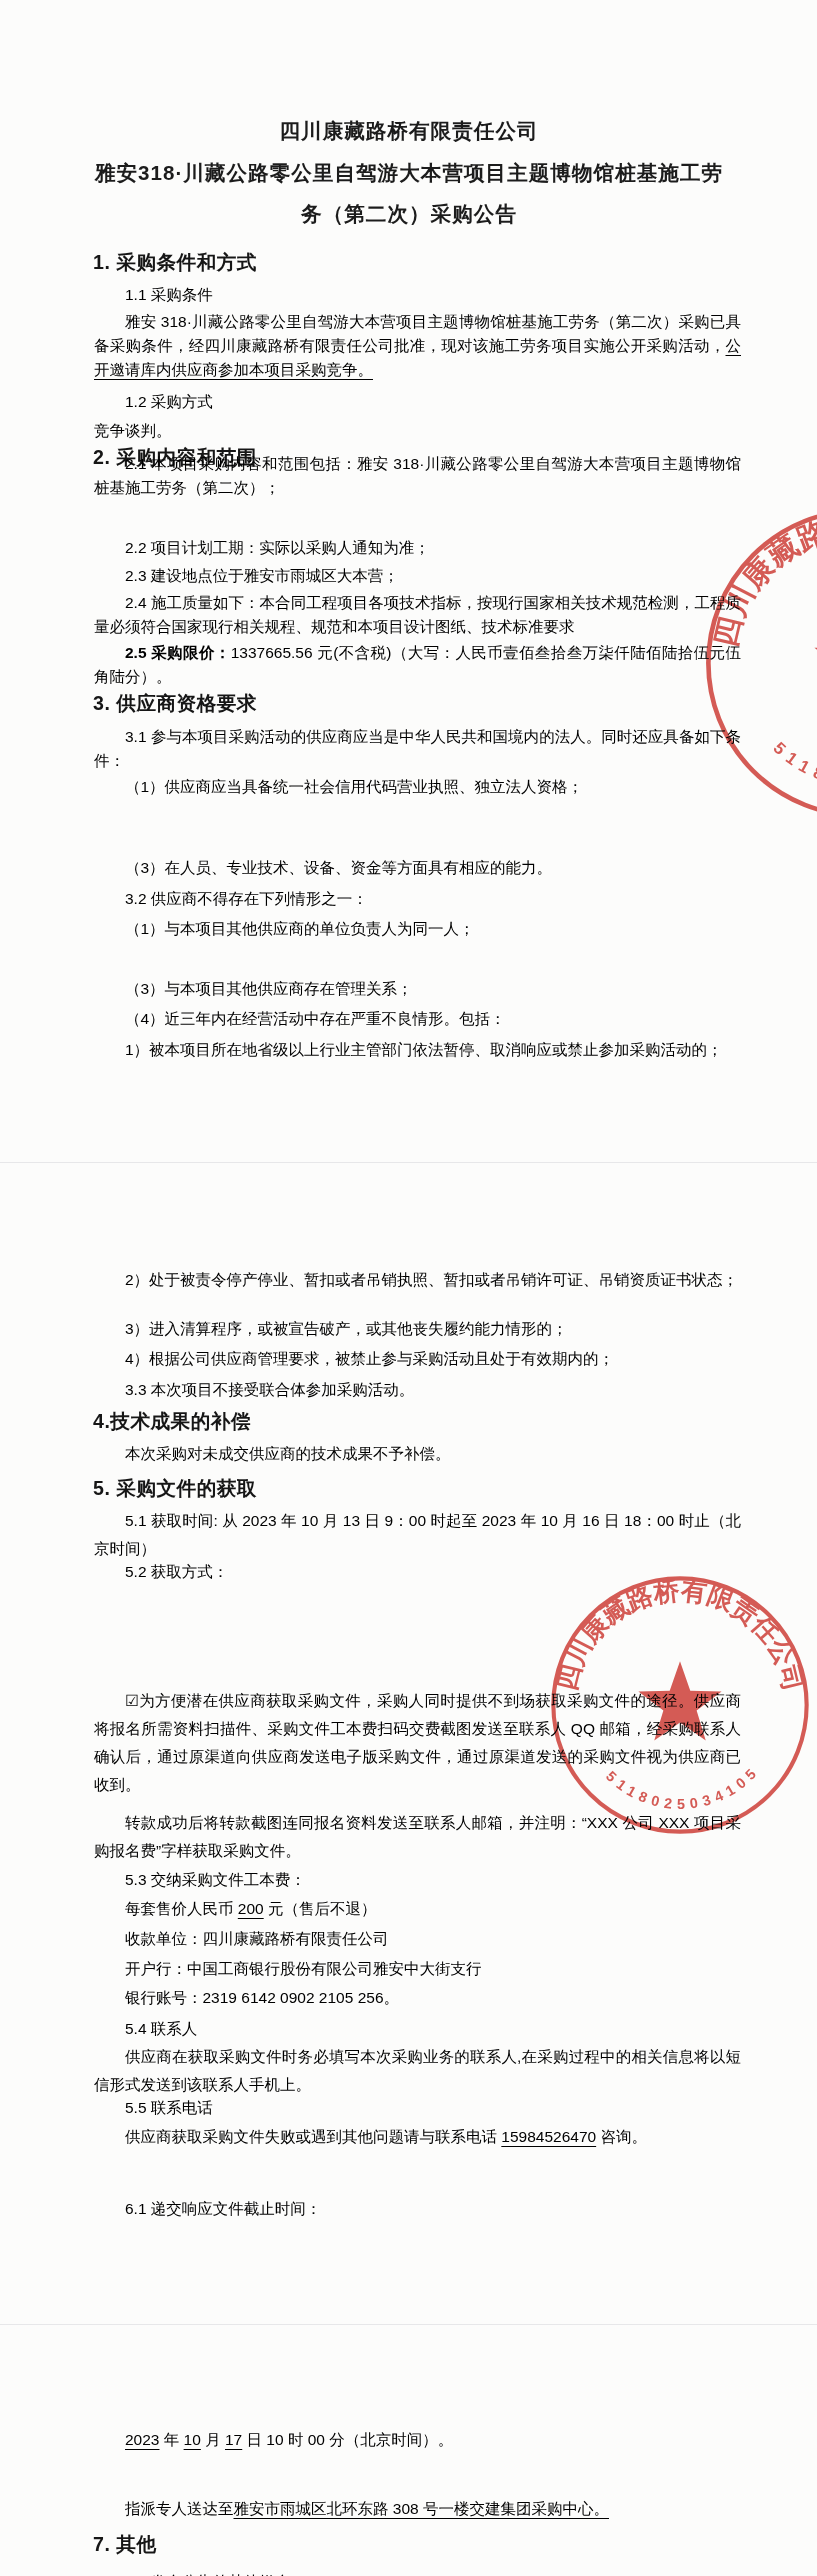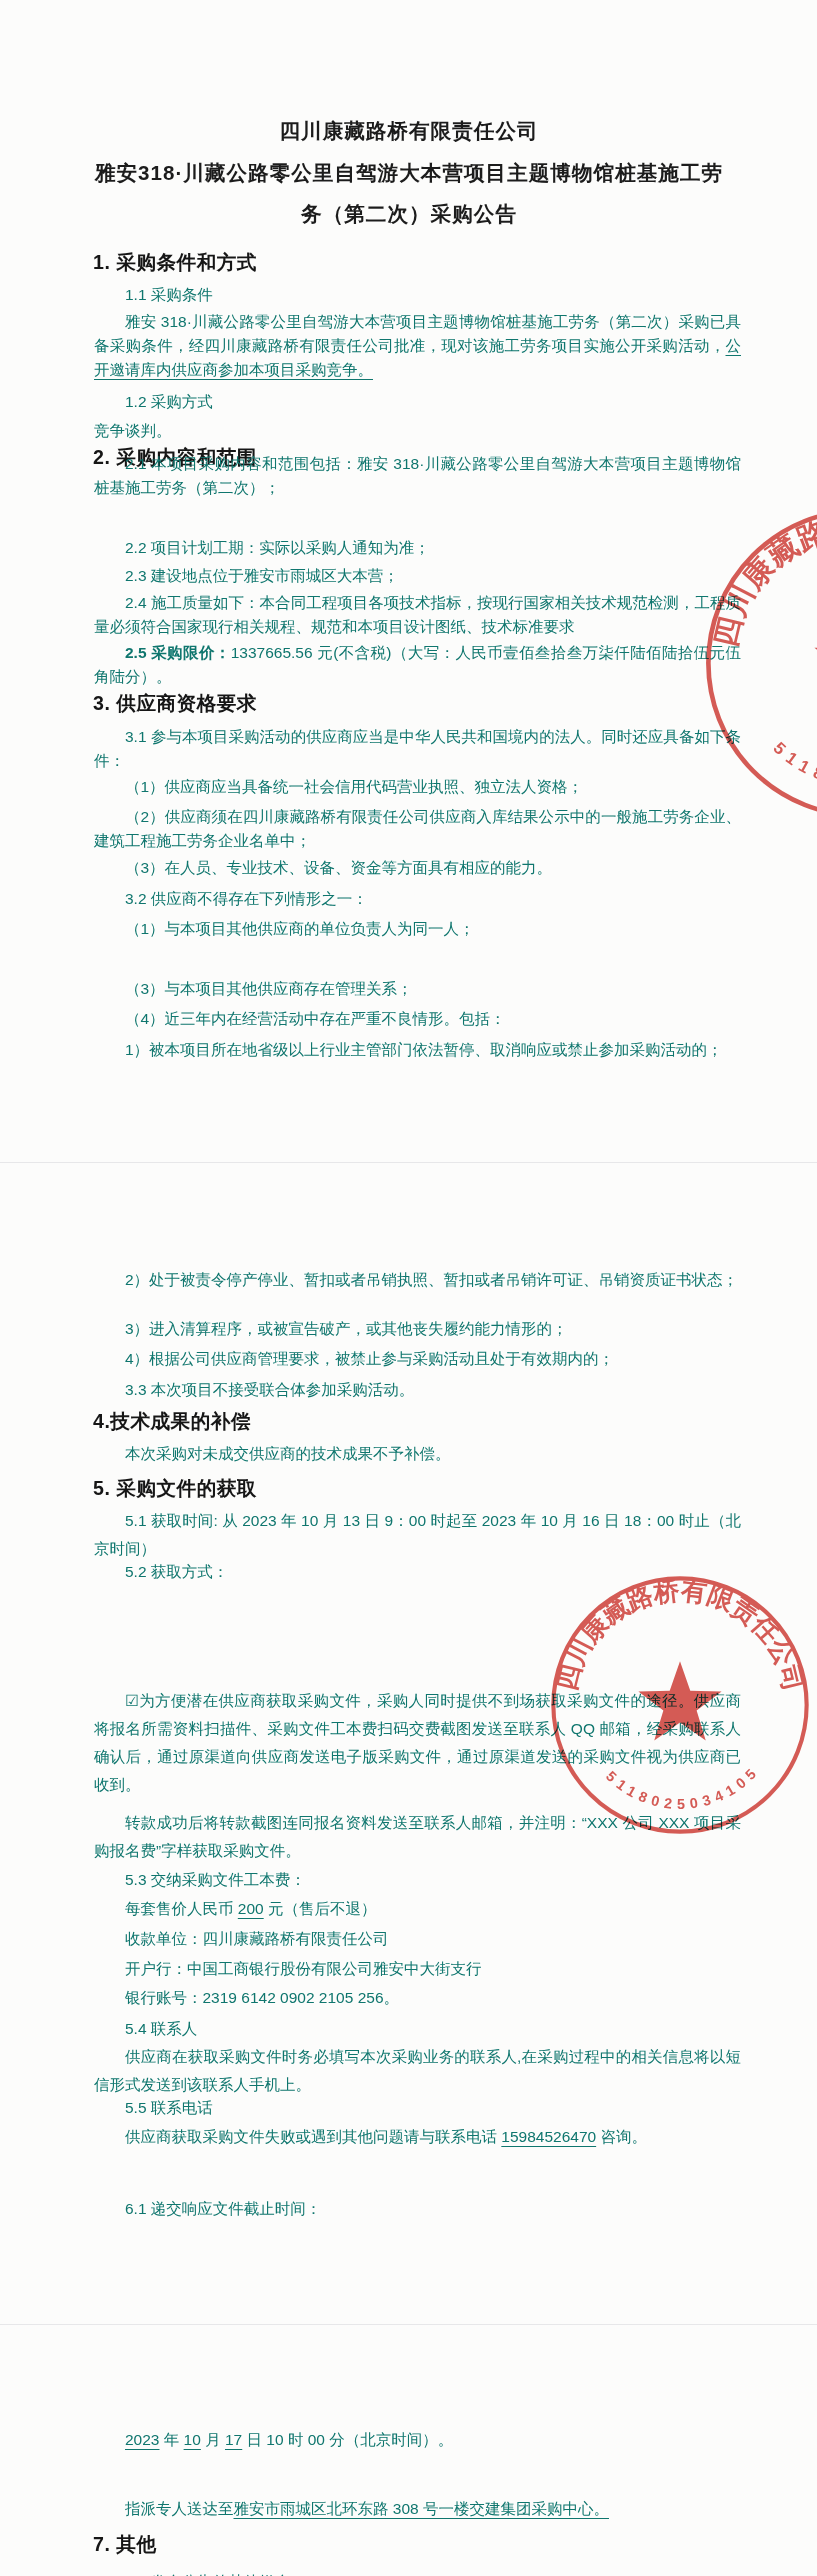--- a/index.html
+++ b/index.html
@@ -16,21 +16,21 @@
     text-align:center;font-size:20.6px;font-weight:bold;color:#1c1c1c;
     letter-spacing:1px;white-space:nowrap;
   }
   .h{
     position:absolute;left:93px;width:649px;
     font-size:19.6px;font-weight:bold;color:#161616;letter-spacing:0.5px;
   }
   .para{
     position:absolute;left:94px;width:647px;margin:0;
     font-size:15.5px;line-height:24px;text-align:justify;
-    text-indent:2em;color:#0f766e;
+    text-indent:2em;color:#000000;
   }
   .lh2{line-height:28px;}
   .noind{text-indent:0;}
   .u{text-decoration:underline;text-underline-offset:3.6px;text-decoration-thickness:1px;}
   .b{font-weight:bold;}
   .pagebreak{
     position:absolute;left:0;width:818px;height:1px;background:#e7e7e9;
   }
   .stamp{position:absolute;mix-blend-mode:multiply;opacity:.88;pointer-events:none;}
   .stamp text{fill:#d2453e;font-weight:bold;font-family:"Liberation Sans",sans-serif;}
@@ -53,21 +53,20 @@
   <div class="h" style="top:444px">2. 采购内容和范围</div>
   <p class="para" style="top:452px">2.1 本项目采购内容和范围包括：雅安 318·川藏公路零公里自驾游大本营项目主题博物馆桩基施工劳务（第二次）；</p>
   <p class="para" style="top:536px">2.2 项目计划工期：实际以采购人通知为准；</p>
   <p class="para" style="top:564px">2.3 建设地点位于雅安市雨城区大本营；</p>
   <p class="para" style="top:591px">2.4 施工质量如下：本合同工程项目各项技术指标，按现行国家相关技术规范检测，工程质量必须符合国家现行相关规程、规范和本项目设计图纸、技术标准要求</p>
   <p class="para" style="top:641px"><span class="b">2.5 采购限价：</span><span>1337665.56 元(不含税)（大写：人民币壹佰叁拾叁万柒仟陆佰陆拾伍元伍角陆分）。</span></p>
 
   <div class="h" style="top:690px">3. 供应商资格要求</div>
   <p class="para" style="top:725px">3.1 参与本项目采购活动的供应商应当是中华人民共和国境内的法人。同时还应具备如下条件：</p>
   <p class="para" style="top:775px">（1）供应商应当具备统一社会信用代码营业执照、独立法人资格；</p>
-  <p class="para" style="top:805px">（2）供应商须在四川康藏路桥有限责任公司供应商入库结果公示中的一般施工劳务企业、建筑工程施工劳务企业名单中；</p>
   <p class="para" style="top:856px">（3）在人员、专业技术、设备、资金等方面具有相应的能力。</p>
   <p class="para" style="top:887px">3.2 供应商不得存在下列情形之一：</p>
   <p class="para" style="top:917px">（1）与本项目其他供应商的单位负责人为同一人；</p>
   <p class="para" style="top:977px">（3）与本项目其他供应商存在管理关系；</p>
   <p class="para" style="top:1007px">（4）近三年内在经营活动中存在严重不良情形。包括：</p>
   <p class="para" style="top:1038px">1）被本项目所在地省级以上行业主管部门依法暂停、取消响应或禁止参加采购活动的；</p>
 
   <div class="pagebreak" style="top:1162px"></div>
 
   <p class="para lh2" style="top:1266px">2）处于被责令停产停业、暂扣或者吊销执照、暂扣或者吊销许可证、吊销资质证书状态；</p>

